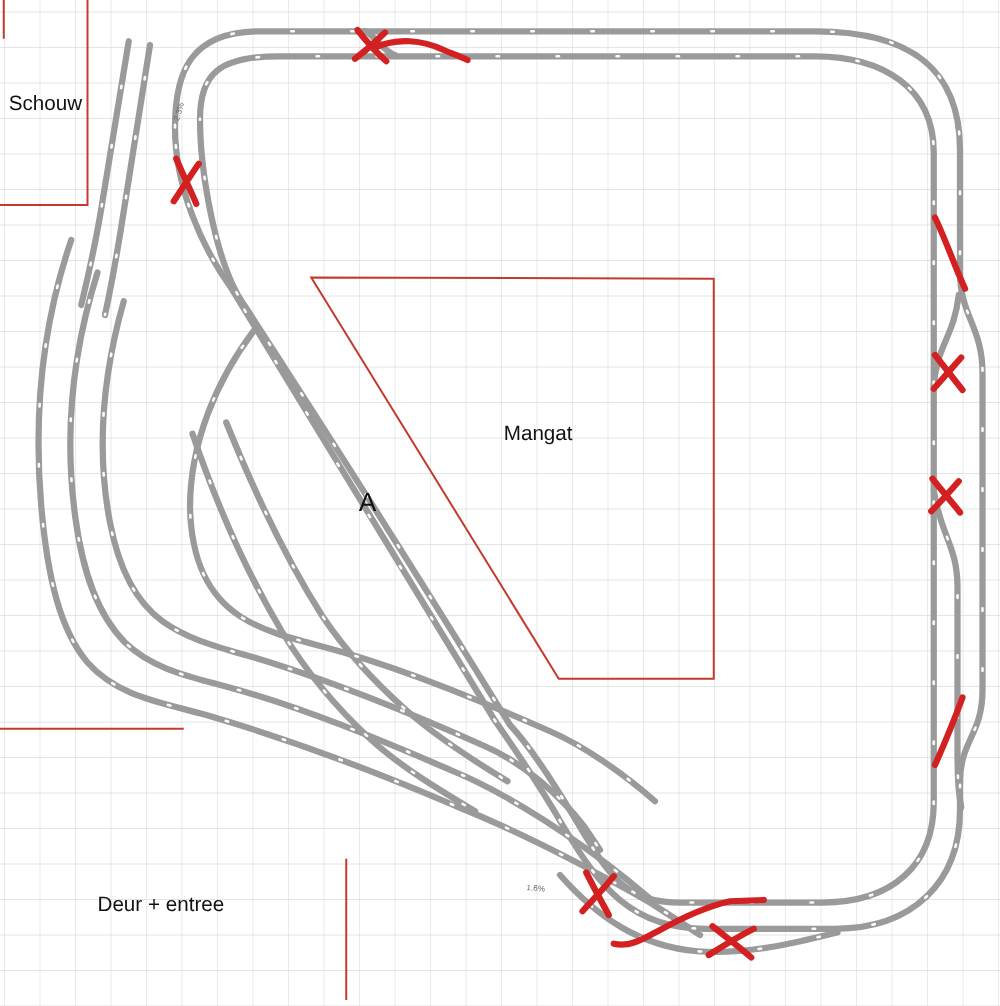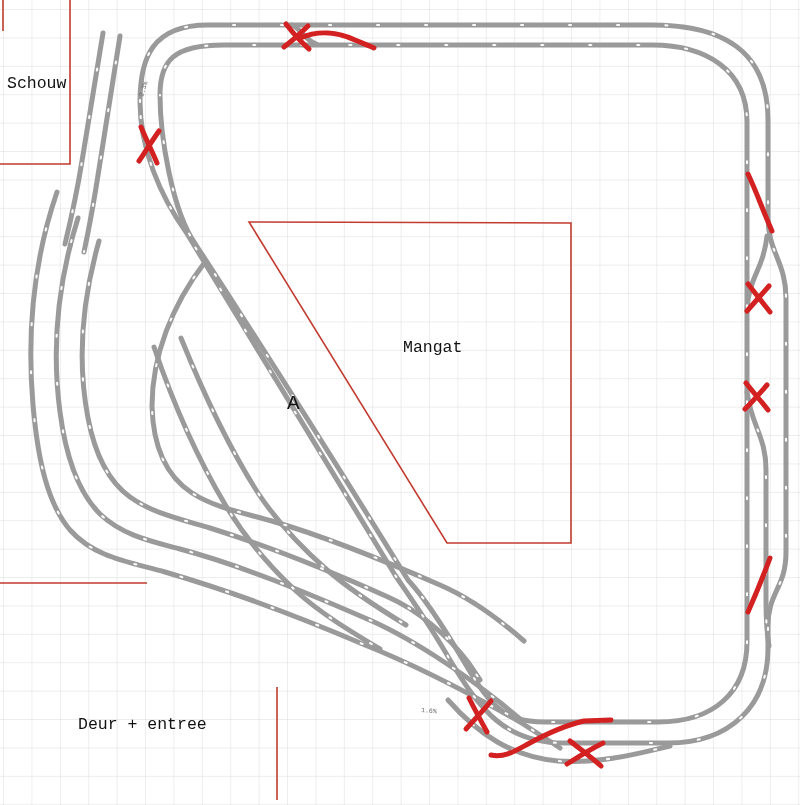--- a/index.html
+++ b/index.html
@@ -1,21 +1,21 @@
 <!DOCTYPE html>
 <html style="--c-background: #ffffff; --c-grid: #dcdcdc; --c-track: #9a9a9a; --c-track-joint: #ffffff; --c-boundary: #c23b2e; --c-annotation: #d32021; --c-label: #111111; --c-grade: #666666;"><head>
 <meta charset="utf-8">
 <style>
   :root{
     --c-background:#ffffff; --c-grid:#dcdcdc; --c-track:#9a9a9a; --c-track-joint:#ffffff;
     --c-boundary:#c23b2e; --c-annotation:#d32021; --c-label:#111111; --c-grade:#666666;
   }
   html,body{margin:0;padding:0;background:#fff;}
   .stage{position:relative;width:800px;height:805px;overflow:hidden;background:var(--c-background);
-         font-family:Liberation Mono, monospace;}
+         font-family:Liberation Sans, sans-serif;}
   svg{display:block}
   .gridline{stroke:var(--c-grid);stroke-width:1;fill:none}
   .track{stroke:var(--c-track);stroke-width:5;fill:none;stroke-linecap:round}
   .joints{stroke:var(--c-track-joint);stroke-width:2.1;fill:none;stroke-linecap:round;
           stroke-dasharray:2 46;opacity:.95}
   .boundary{stroke:var(--c-boundary);stroke-width:1.6;fill:none}
   .anno{stroke:var(--c-annotation);stroke-width:5;fill:none;stroke-linecap:round}
   text.room{fill:var(--c-label);font-size:16.5px}
   text.room-a{fill:var(--c-label);font-size:21px}
   text.grade{fill:var(--c-grade);font-size:6.5px}

